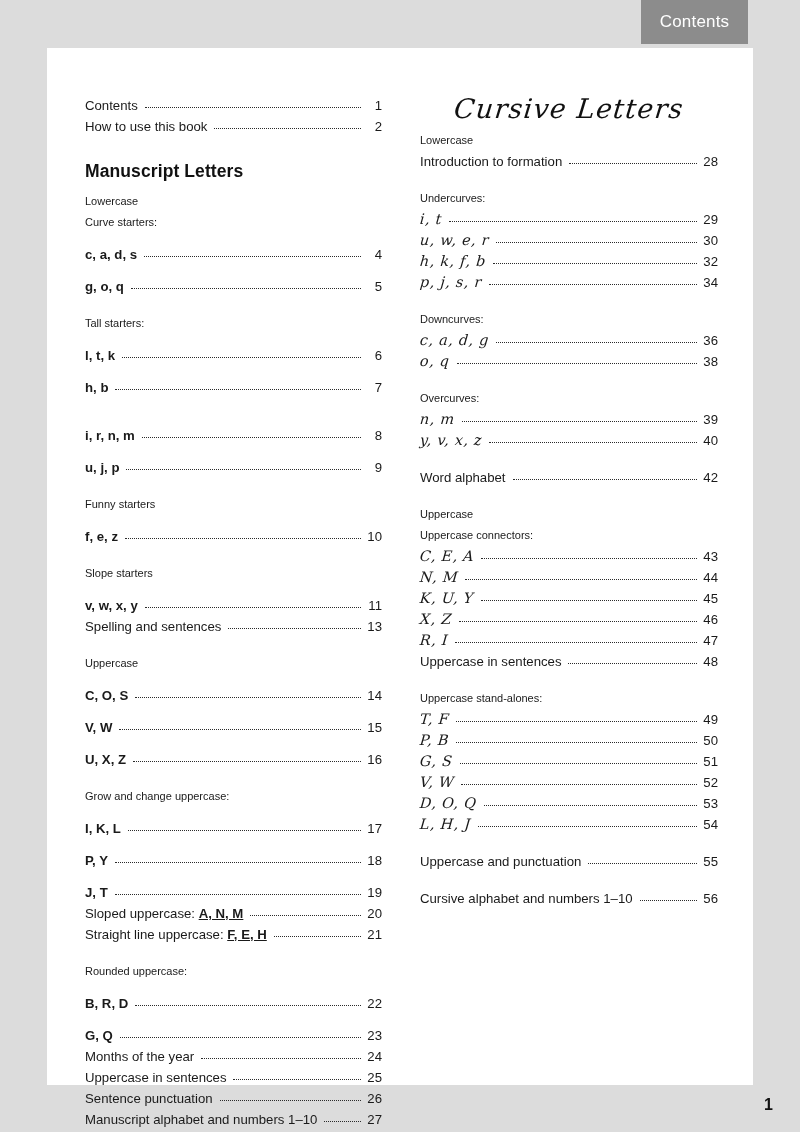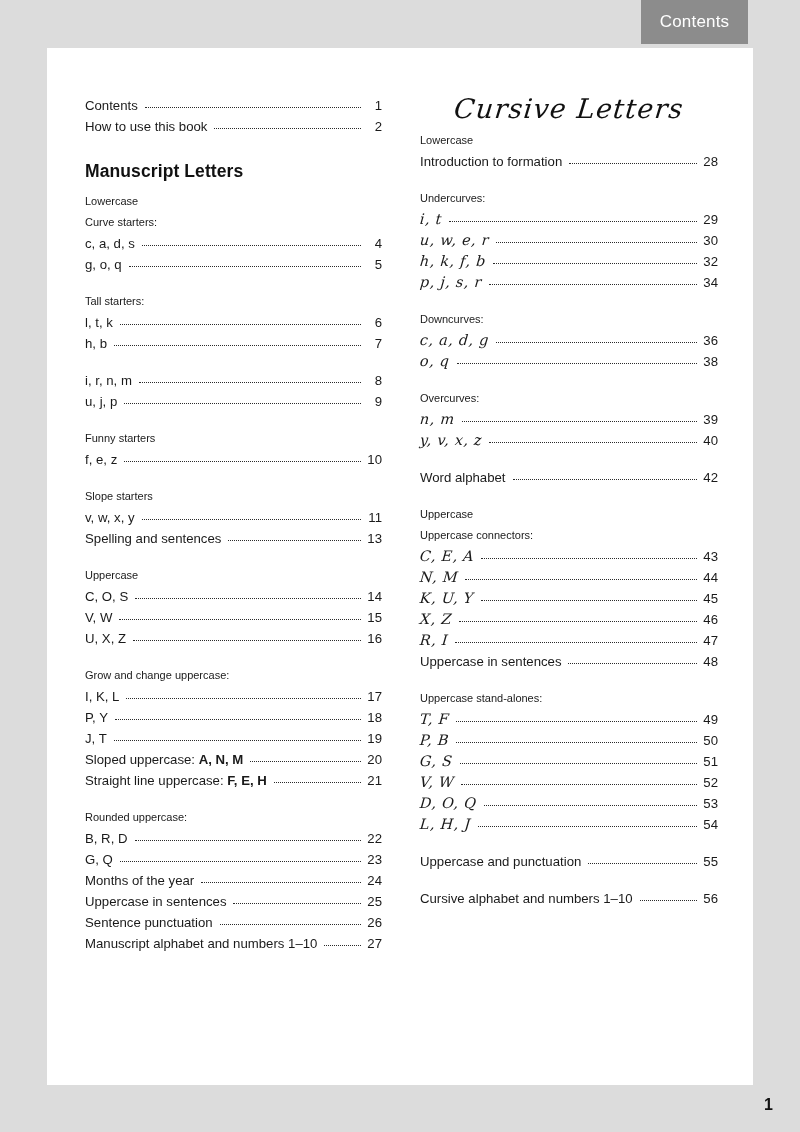--- a/index.html
+++ b/index.html
@@ -114,42 +114,42 @@
     top: -2px;
     border-bottom: 1.6px dotted #2b2b2b;
     margin: 0 3px;
   }
   .toc-page {
     flex: 0 0 auto;
     text-align: right;
     min-width: 16px;
     padding-left: 2px;
   }
-  .toc-row.bold .toc-label { font-weight: 400; }
+  .toc-row.bold .toc-label { font-weight: 700; margin-top: 11px; }
 
   
   .toc-caption {
     font-size: 11px;
     line-height: 21px;
     color: #1a1a1a;
     white-space: nowrap;
   }
 
   .gap { height: 16px; }
 
   
   .cursive-label {
     font-family: "DejaVu Serif", serif;
     font-style: italic;
     font-size: 14.5px;
     letter-spacing: 0.6px;
     transform: skewX(-5deg);
     display: inline-block;
   }
-  .bold-inline { font-weight: 700; }
+  .bold-inline { font-weight: 700; text-decoration: underline; }
 </style>
 </head>
 <body>
 
 <div id="contents-tab">
   <span>Contents</span>
 </div>
 
 <div id="page-sheet">
   <div id="columns">

